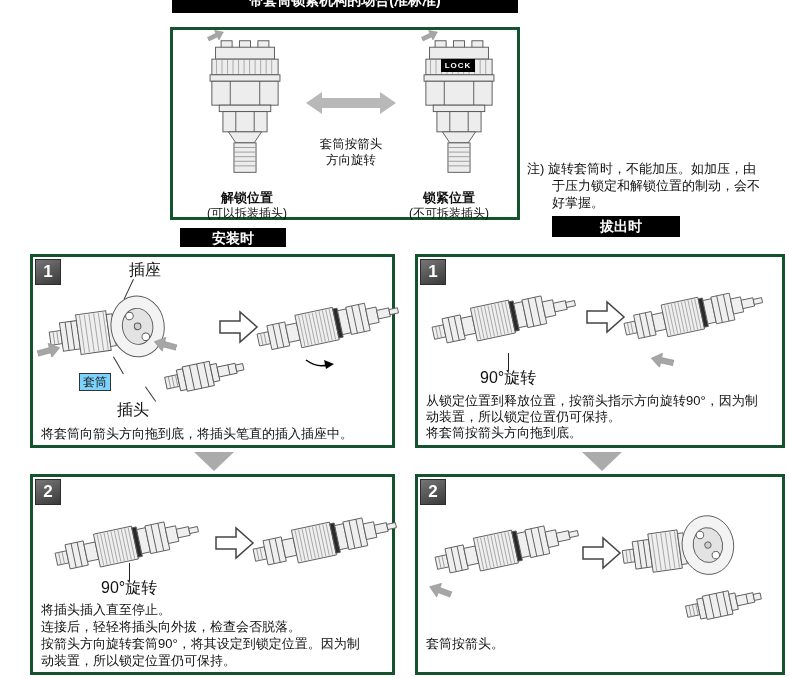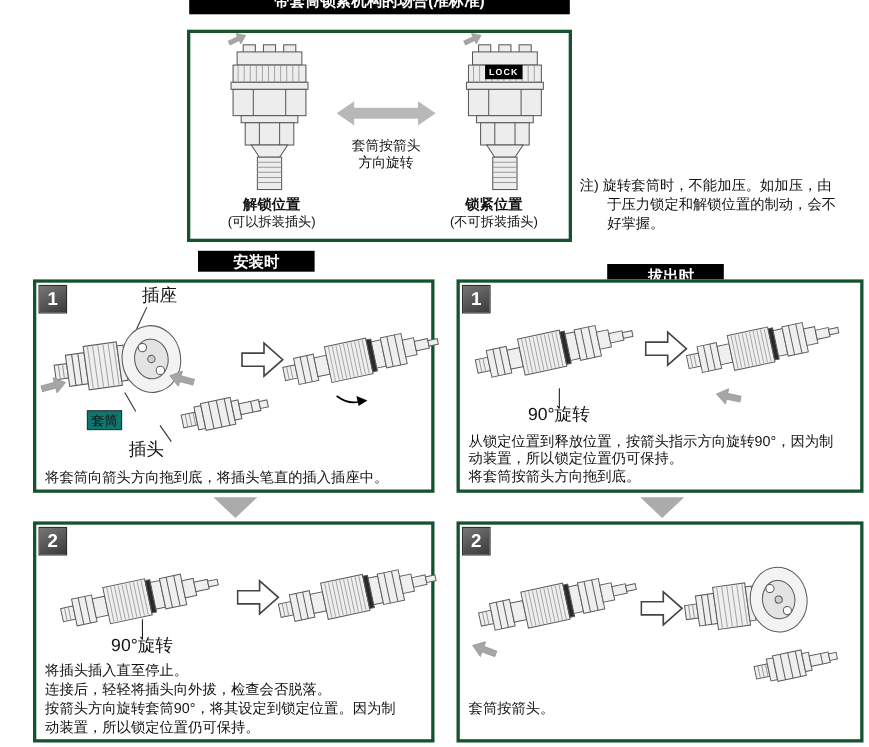--- a/index.html
+++ b/index.html
@@ -7,22 +7,22 @@
   body { font-family:"Liberation Sans","DejaVu Sans",sans-serif; color:#111; }
   .page { position:relative; width:790px; height:679px; background:#fff; overflow:hidden; }
   .abs { position:absolute; }
   .banner { background:#000; color:#fff; font-weight:bold; text-align:center; }
   .box { border:3px solid #14532d; background:#fff; }
   .badge { width:26px; height:26px; background:linear-gradient(155deg,#767676,#3a3a3a);
            color:#fff; font-size:17px; font-weight:bold; display:flex;
            align-items:center; justify-content:center; border:1px solid #2c2c2c; }
   .txt { font-size:13px; line-height:17px; white-space:pre-line; }
   .lbl { font-size:16px; line-height:14px; }
-  .boxed-label { border:1px solid #333; background:#0f766e; padding:0 3px; font-size:12px; line-height:16px; }
-  .center { text-align:center; }
+  .boxed-label { border:1px solid #333; background:#7dd3fc; padding:0 3px; font-size:12px; line-height:16px; }
+  .center { text-align:center;margin-top:12px; }
   .pos-title { font-size:13px; font-weight:bold; line-height:16px; }
   .pos-sub { font-size:12px; line-height:15px; }
   .note { font-size:13px; line-height:17px; white-space:pre-line; text-indent:-25px; padding-left:25px; }
   .tri-down { width:0; height:0; border-left:20px solid transparent;
               border-right:20px solid transparent; border-top:19px solid #ababab; }
   .leader { position:absolute; width:1px; background:#333; transform-origin:top left; }
   .vline90 { position:absolute; width:1px; background:#222; }
   .lock-badge { background:#000; color:#fff; font-size:8px; font-weight:bold;
                 letter-spacing:1px; display:flex; align-items:center; justify-content:center; }
   svg { display:block; }
@@ -205,21 +205,21 @@
       <div class="pos-title">锁紧位置</div>
       <div class="pos-sub">(不可拆装插头)</div>
     </div>
   </div>
 
   <div class="abs note" style="left:527px; top:160px; width:262px;">注) 旋转套筒时，不能加压。如加压，由
 于压力锁定和解锁位置的制动，会不
 好掌握。</div>
 
   <div class="abs banner" style="left:180px; top:228px; width:106px; height:19px; line-height:21px; font-size:14px;">安装时</div>
-  <div class="abs banner" style="left:552px; top:240px; width:106px; height:21px; line-height:21px; font-size:14px;padding-left:10px;">拔出时</div>
+  <div class="abs banner" style="left:552px; top:216px; width:128px; height:21px; line-height:21px; font-size:14px;padding-left:10px;">拔出时</div>
 
   <div class="abs box" style="left:30px; top:254px; width:365px; height:194px;">
     <div class="abs badge" style="left:2px; top:2px;">1</div>
 
     <div class="abs lbl" style="left:96px; top:6px;">插座</div>
     <div class="leader" style="left:100px; top:22px; height:22px; transform:rotate(25deg);"></div>
 
     <svg class="abs" style="left:14px; top:28px; transform:rotate(-8deg);" width="135" height="95">
         <use href="#sym-socketface"></use>
       </svg>

